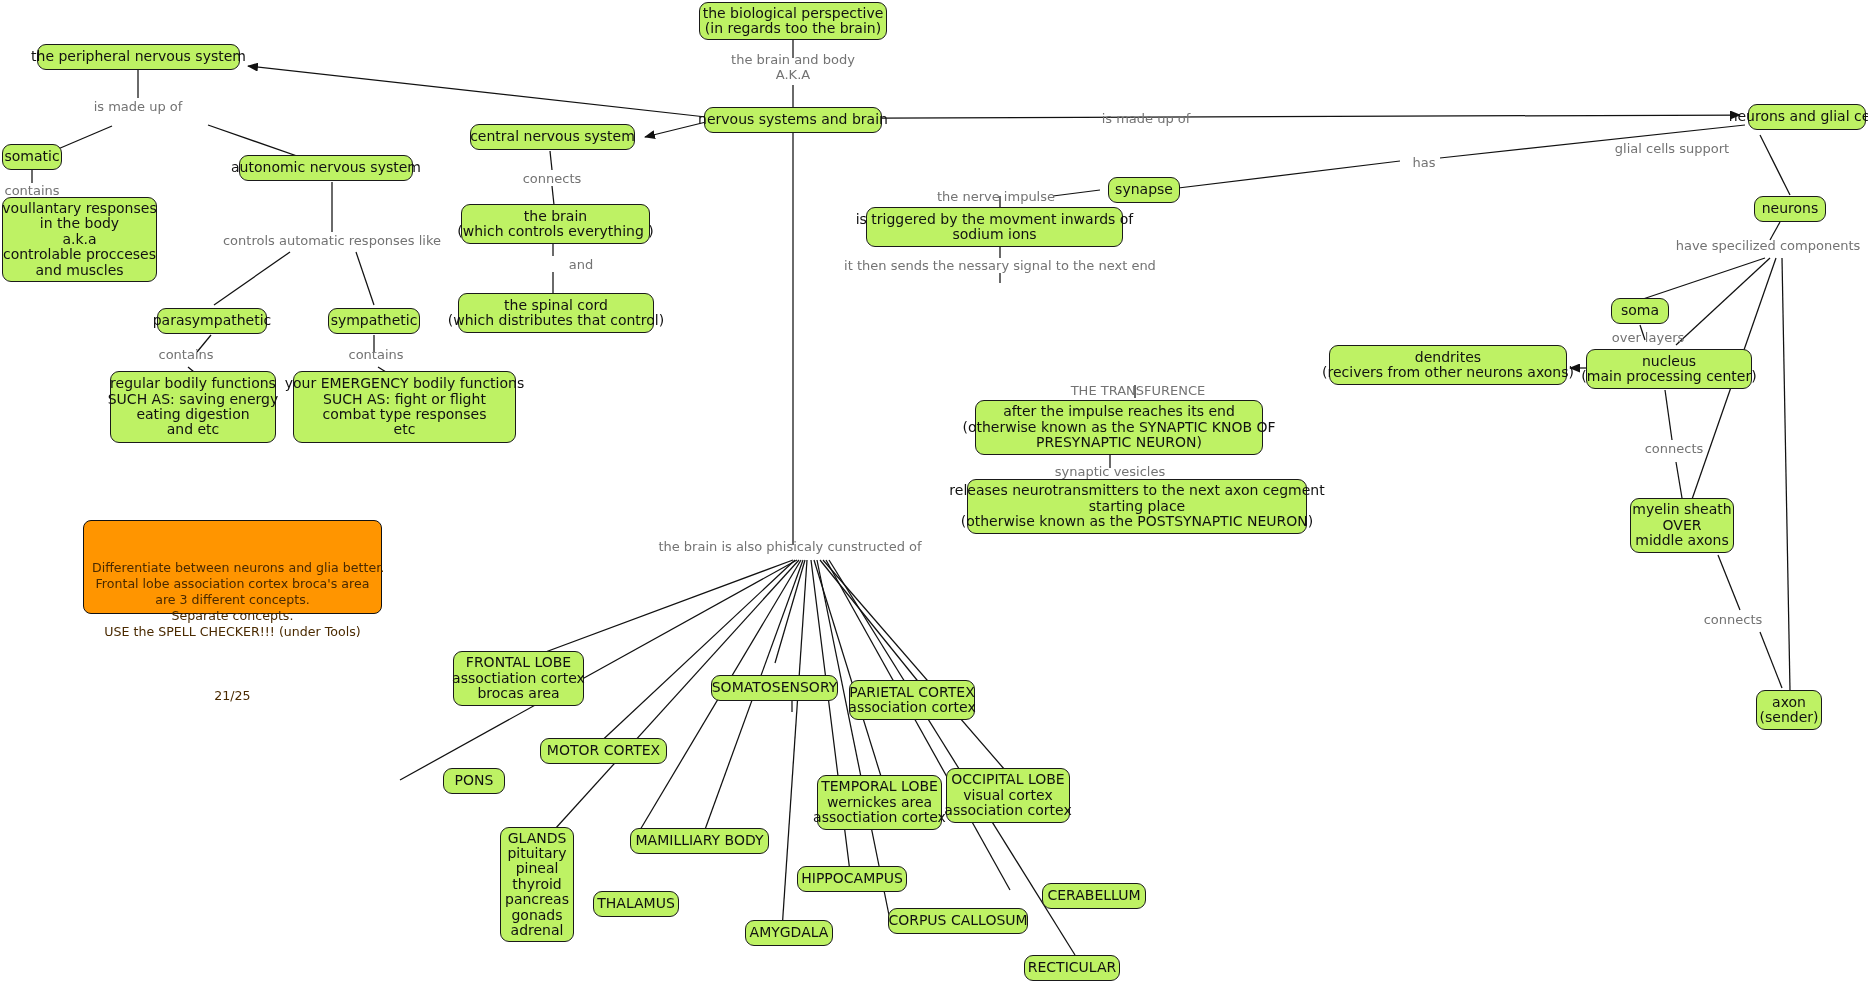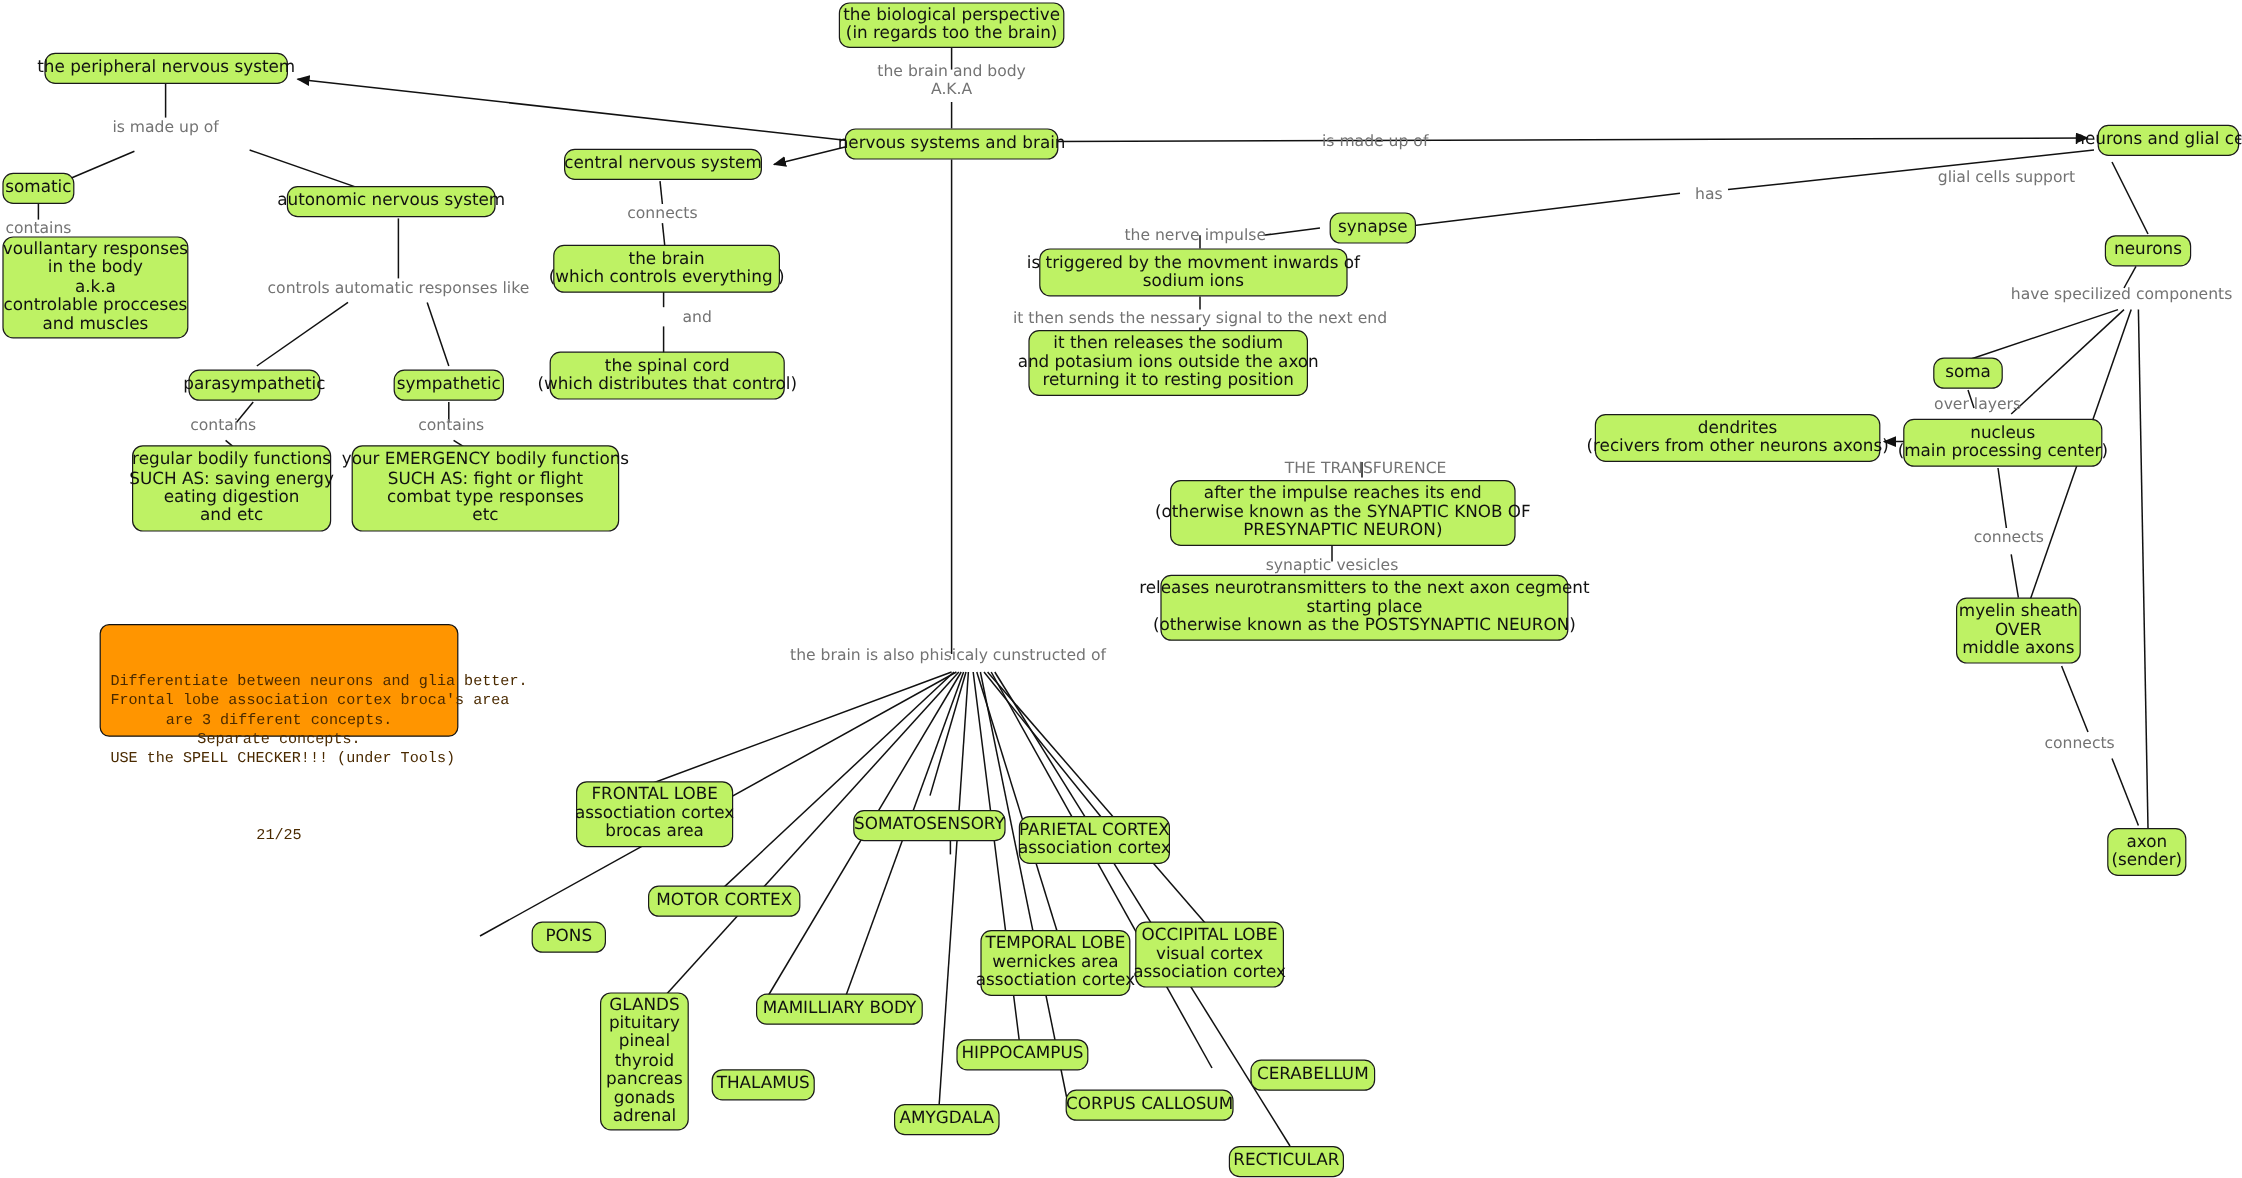--- a/index.html
+++ b/index.html
@@ -183,23 +183,20 @@
 (which controls everything )</div>
   <div class="lbl" style="left:553px;top:257px;margin-left:28px;">and</div>
   <div class="node" style="left:458px;top:293px;width:196px;height:40px;">the spinal cord
 (which distributes that control)</div>
 
   <div class="lbl" style="left:996px;top:189px;">the nerve impulse</div>
   <div class="node" style="left:1108px;top:177px;width:72px;height:26px;">synapse</div>
   <div class="node" style="left:866px;top:207px;width:257px;height:40px;">is triggered by the movment inwards of
 sodium ions</div>
   <div class="lbl" style="left:1000px;top:258px;">it then sends the nessary signal to the next end</div>
-  <div class="node" style="left:857px;top:275px;width:233px;height:55px;">it then releases the sodium
-and potasium ions outside the axon
-returning it to resting position</div>
 
   <div class="lbl" style="left:1138px;top:383px;">THE TRANSFURENCE</div>
   <div class="node" style="left:975px;top:400px;width:288px;height:55px;">after the impulse reaches its end
 (otherwise known as the SYNAPTIC KNOB OF
 PRESYNAPTIC NEURON)</div>
   <div class="lbl" style="left:1110px;top:464px;">synaptic vesicles</div>
   <div class="node" style="left:967px;top:479px;width:340px;height:55px;">releases neurotransmitters to the next axon cegment
 starting place
 (otherwise known as the POSTSYNAPTIC NEURON)</div>
 
@@ -219,21 +216,21 @@
   <div class="lbl" style="left:1674px;top:441px;">connects</div>
   <div class="node" style="left:1630px;top:498px;width:104px;height:55px;">myelin sheath
 OVER
 middle axons</div>
   <div class="lbl" style="left:1733px;top:612px;">connects</div>
   <div class="node" style="left:1756px;top:690px;width:66px;height:40px;">axon
 (sender)</div>
 
   <div class="lbl" style="left:790px;top:539px;">the brain is also phisicaly cunstructed of</div>
 
-  <div class="node" style="left:480px;top:651px;width:131px;height:55px;">FRONTAL LOBE
+  <div class="node" style="left:453px;top:651px;width:131px;height:55px;">FRONTAL LOBE
 assoctiation cortex
 brocas area</div>
   <div class="node" style="left:540px;top:738px;width:127px;height:26px;">MOTOR CORTEX</div>
   <div class="node" style="left:443px;top:768px;width:62px;height:26px;">PONS</div>
   <div class="node" style="left:500px;top:827px;width:74px;height:115px;">GLANDS
 pituitary
 pineal
 thyroid
 pancreas
 gonads
@@ -248,21 +245,21 @@
 assoctiation cortex</div>
   <div class="node" style="left:888px;top:908px;width:140px;height:26px;">CORPUS CALLOSUM</div>
   <div class="node" style="left:849px;top:680px;width:126px;height:40px;">PARIETAL CORTEX
 association cortex</div>
   <div class="node" style="left:946px;top:768px;width:124px;height:55px;">OCCIPITAL LOBE
 visual cortex
 association cortex</div>
   <div class="node" style="left:1042px;top:883px;width:104px;height:26px;">CERABELLUM</div>
   <div class="node" style="left:1024px;top:955px;width:96px;height:26px;">RECTICULAR</div>
 
-  <div class="note" style="left:83px;top:520px;width:299px;height:94px;font-family:Liberation Mono, monospace;">
+  <div class="note" style="left:83px;top:520px;width:299px;height:94px;">
     <div>Differentiate between neurons and glia better.
 Frontal lobe association cortex broca's area
 are 3 different concepts.
 Separate concepts.
 USE the SPELL CHECKER!!! (under Tools)</div>
     <div style="margin-top:16px;">21/25</div>
   </div>
 
 </div>
 

